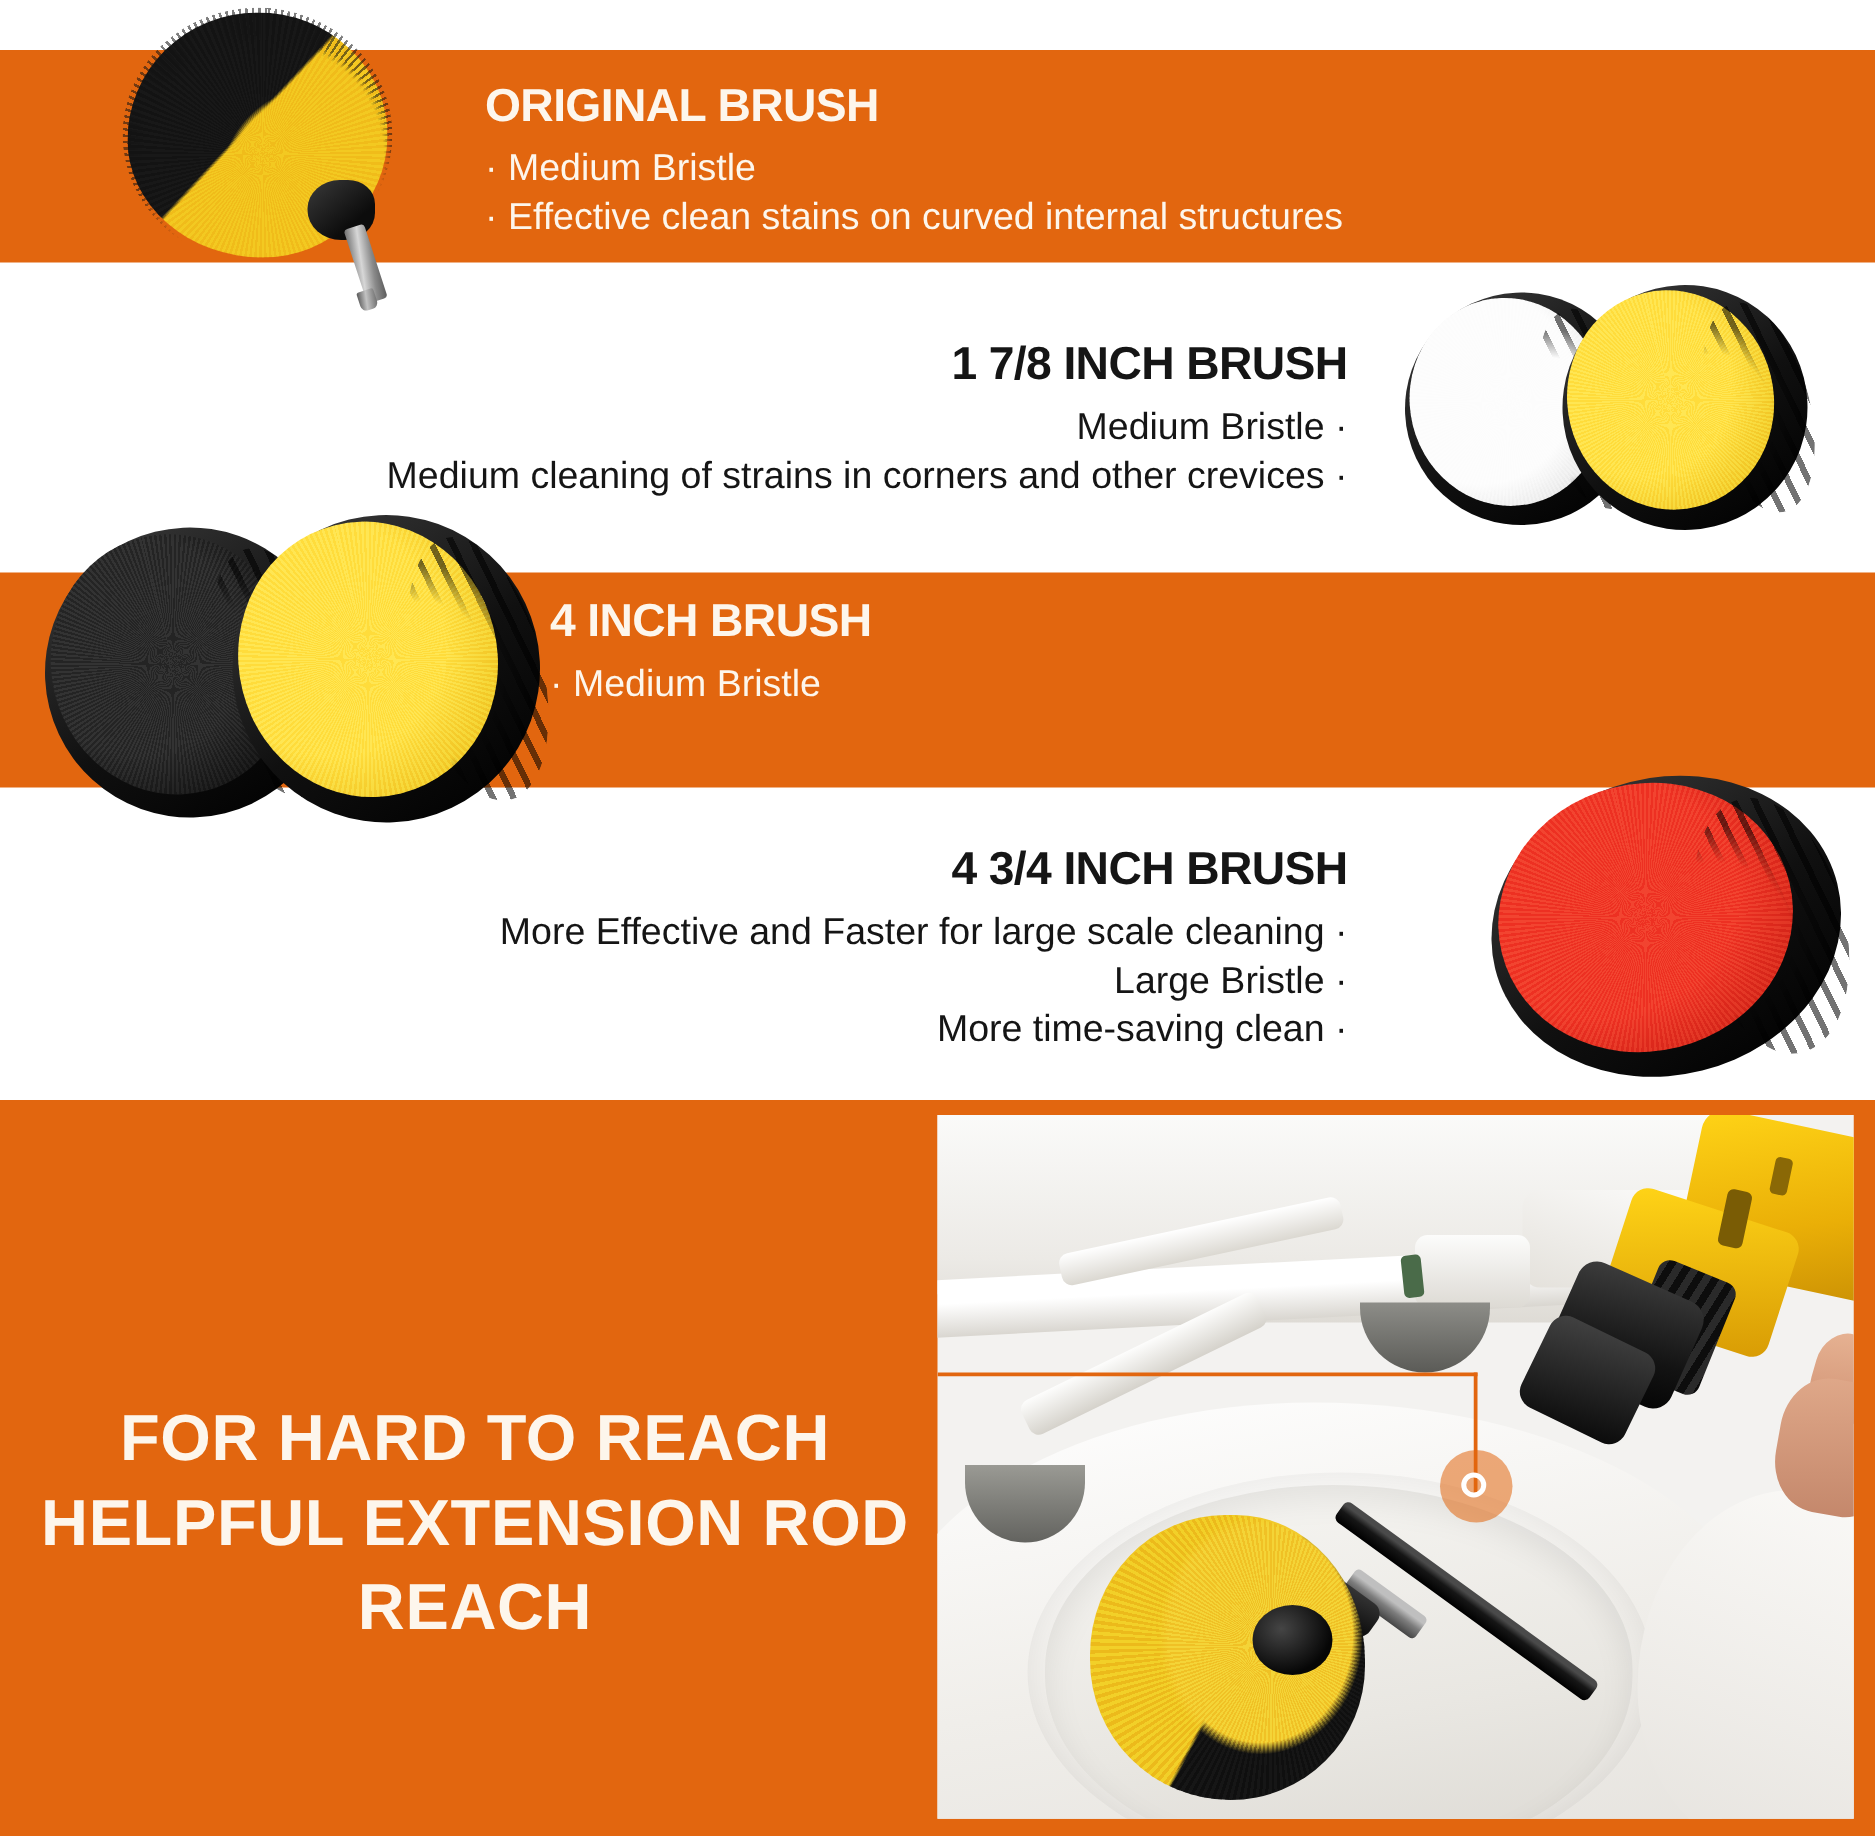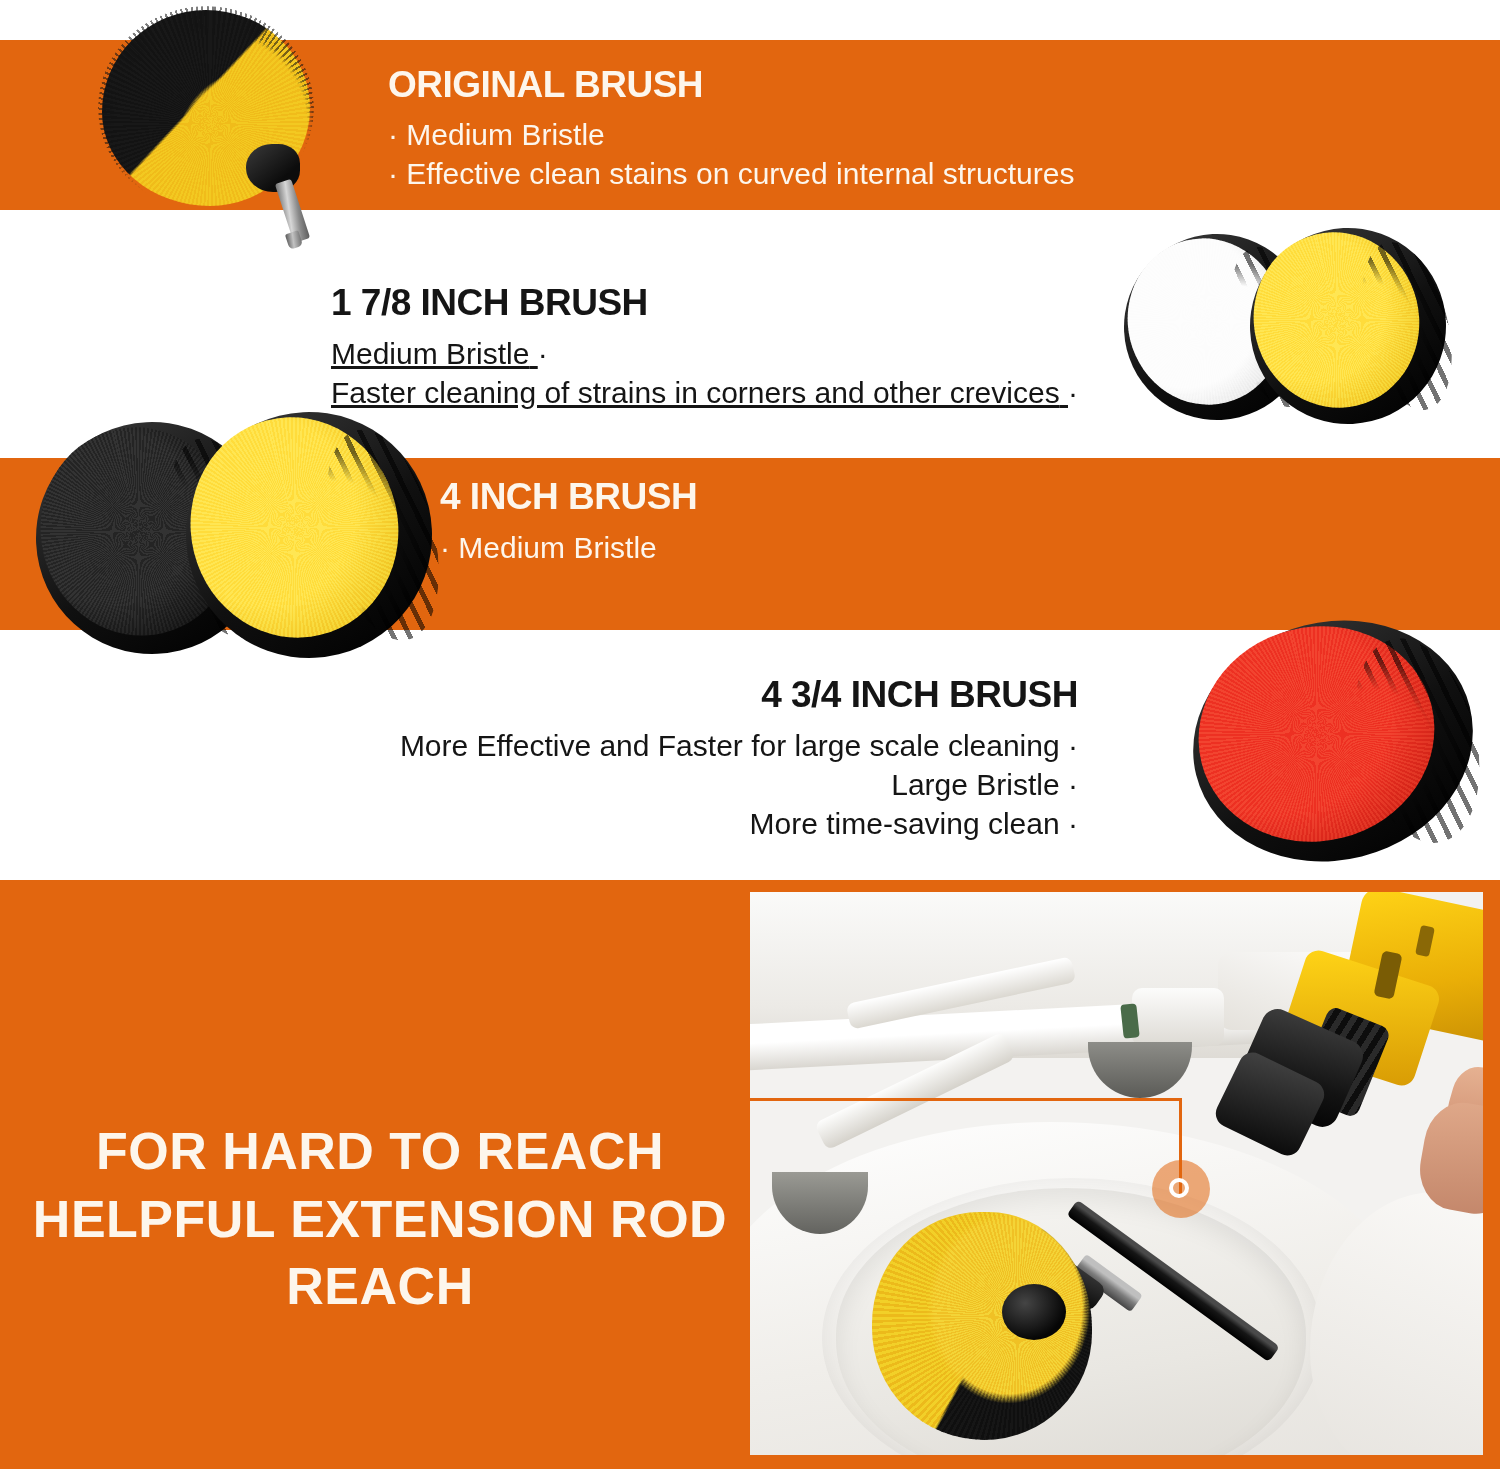--- a/index.html
+++ b/index.html
@@ -54,23 +54,23 @@
   .on-orange .bullet-line { color: #fdf6ec; }
   .on-white .headline,
   .on-white .bullet-line { color: #151515; }
 
   
   #sec-original { left: 388px; top: 66px; text-align: left; }
   #sec-original .headline   { font-size: 37px; margin-bottom: 10px; }
   #sec-original .bullet-line{ font-size: 30px; }
 
   
-  #sec-178 { right: 422px; top: 284px; }
+  #sec-178 { right: 422px; top: 272px; text-align: right; }
   #sec-178 .headline    { font-size: 37px; margin-bottom: 11px; }
-  #sec-178 .bullet-line { font-size: 30px; text-decoration: underline; }
+  #sec-178 .bullet-line { font-size: 30px; }
 
   
   #sec-4 { left: 440px; top: 478px; text-align: left; }
   #sec-4 .headline    { font-size: 37px; margin-bottom: 11px; }
   #sec-4 .bullet-line { font-size: 30px; }
 
   
   #sec-434 { right: 422px; top: 676px; text-align: right; }
   #sec-434 .headline    { font-size: 37px; margin-bottom: 11px; }
   #sec-434 .bullet-line { font-size: 30px; }
@@ -499,21 +499,21 @@
     <div class="shank-tip"></div>
   </div>
 
   <div class="txt-block on-white" id="sec-178">
     <div class="headline">1 7/8 INCH BRUSH</div>
     <div class="bullet-line">
       <span>Medium Bristle</span>
       <span class="dot">·</span>
     </div>
     <div class="bullet-line">
-      <span>Faster cleaning of strains in corners and other crevices</span>
+      <span>Medium cleaning of strains in corners and other crevices</span>
       <span class="dot">·</span>
     </div>
   </div>
 
   <div id="art-178">
     <div class="disc d1">
       <div class="base"></div>
       <div class="bristles bristles-white"></div>
       <div class="tex"></div>
       <div class="tips"></div>

